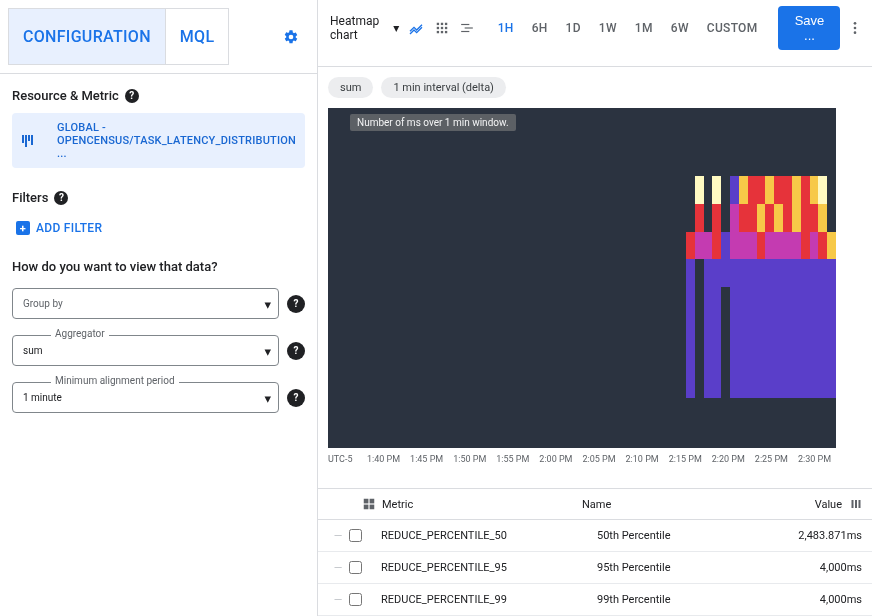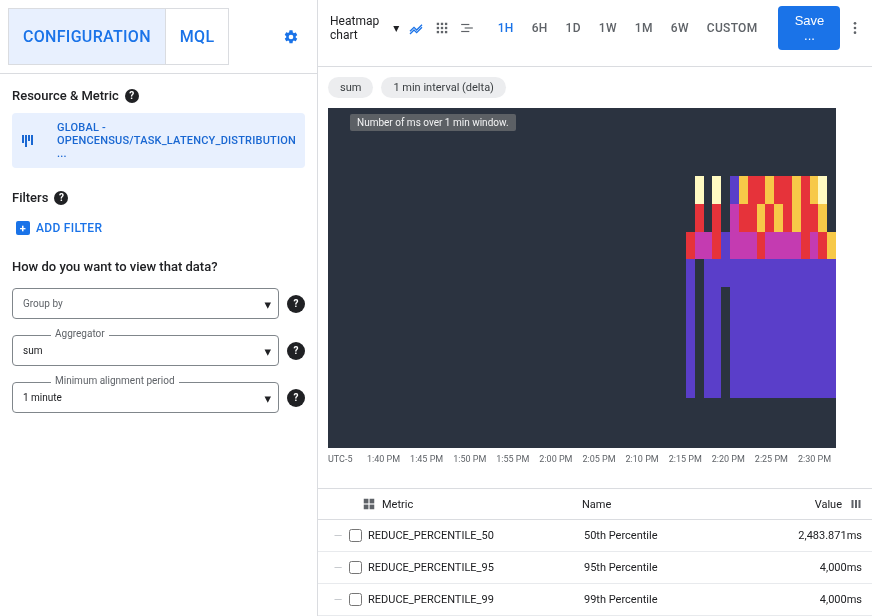--- a/index.html
+++ b/index.html
@@ -52,21 +52,21 @@
 .table-area { border-top: 1px solid #dadce0; }
 .table-header { display: flex; align-items: center; padding: 8px 10px; border-bottom: 1px solid #dadce0; font-size: 11px; color: #202124; }
 .th-metric { display: flex; align-items: center; gap: 6px; width: 220px; margin-left: 34px; }
 .th-name { flex: 1; }
 .th-value { width: 78px; text-align: right; }
 .th-chart { width: 20px; display: flex; justify-content: flex-end; color: #5f6368; }
 .table-row { display: flex; align-items: center; padding: 9px 10px; border-bottom: 1px solid #e8eaed; font-size: 11px; }
 .row-handle { width: 20px; color: #bdc1c6; display: flex; justify-content: center; }
 .row-check { width: 14px; display: flex; justify-content: center; }
 .row-check input { width: 13px; height: 13px; }
-.row-metric { width: 220px; margin-left: 2px; padding-left: 4px;}
+.row-metric { width: 220px; margin-left: 15px; padding-left: 4px;}
 .row-name { flex: 1; }
 .row-value { width: 98px; text-align: right; }
 svg { display: block; }
 </style>
 </head>
 <body>
 
 <div class="app">
   <div class="left-panel">
     <div class="left-header">

